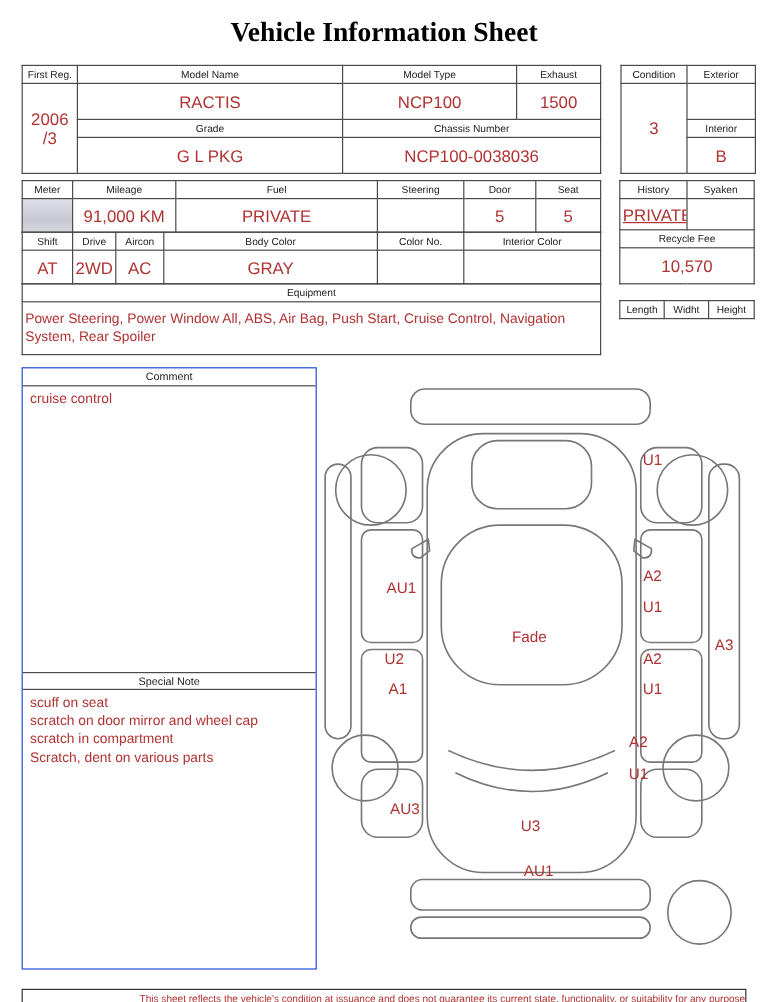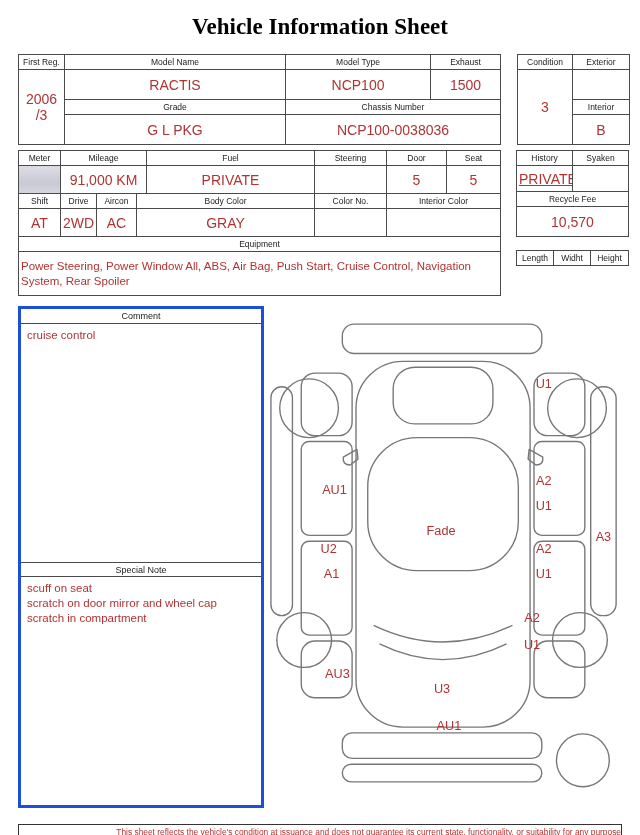--- a/index.html
+++ b/index.html
@@ -24,21 +24,21 @@
   td.fee { font-size:15px; height:32px; }
 
   .band { display:flex; gap:16px; align-items:flex-start; }
   .band1 { margin-top:0; }
   .band2 { margin-top:5px; }
   .side-col { width:112px; display:flex; flex-direction:column; }
   .side-gap { height:13px; }
   .stacked { margin-top:-1px; }
 
   .main { display:flex; margin-top:10px; align-items:flex-start; }
-  .notes-box { width:246px; height:502px; border:3px solid #1d4ed8; display:flex; flex-direction:column; background:#fff; }
+  .notes-box { width:246px; height:502px; border:1px solid #1d4ed8; display:flex; flex-direction:column; background:#fff; }
   .notes-header { border-bottom:1px solid #4a4a4a; text-align:center; font-size:9px; color:#222; height:15px; line-height:14px; flex:0 0 auto; }
   .notes-header.mid { border-top:1px solid #4a4a4a; margin-top:-1px; }
   .comment-area { height:239px; flex:0 0 auto; color:#b03333; font-size:11.5px; padding:4px 6px; line-height:1.3; }
   .note-area { flex:1 1 auto; color:#b03333; font-size:11.5px; padding:4px 6px; line-height:1.32; }
 
   .diagram-wrap { margin-left:4px; margin-top:4px; }
   .marks text { font-family:"Liberation Sans",sans-serif; }
 
   .footer { margin-top:16px; border:1px solid #333; color:#b03333; font-size:8.4px; text-align:right; height:16px; line-height:14px; }
 </style>
@@ -224,20 +224,21 @@
 
   <div class="main">
     <div class="notes-box">
       <div class="notes-header">Comment</div>
       <div class="comment-area">cruise control</div>
       <div class="notes-header mid">Special Note</div>
       <div class="note-area">
         <div>scuff on seat</div>
         <div>scratch on door mirror and wheel cap</div>
         <div>scratch in compartment</div>
+        <div>Scratch, dent on various parts</div>
       </div>
     </div>
 
     <div class="diagram-wrap">
       <svg width="354" height="486" viewBox="0 0 362 496">
         <g fill="none" stroke="#777" stroke-width="1.4" stroke-linejoin="round">
           <rect x="76" y="14" width="204" height="30" rx="12"></rect>
           <rect x="3" y="78" width="22" height="234" rx="11"></rect>
           <rect x="330" y="78" width="26" height="234" rx="12"></rect>
           <circle cx="42" cy="100" r="30"></circle>

